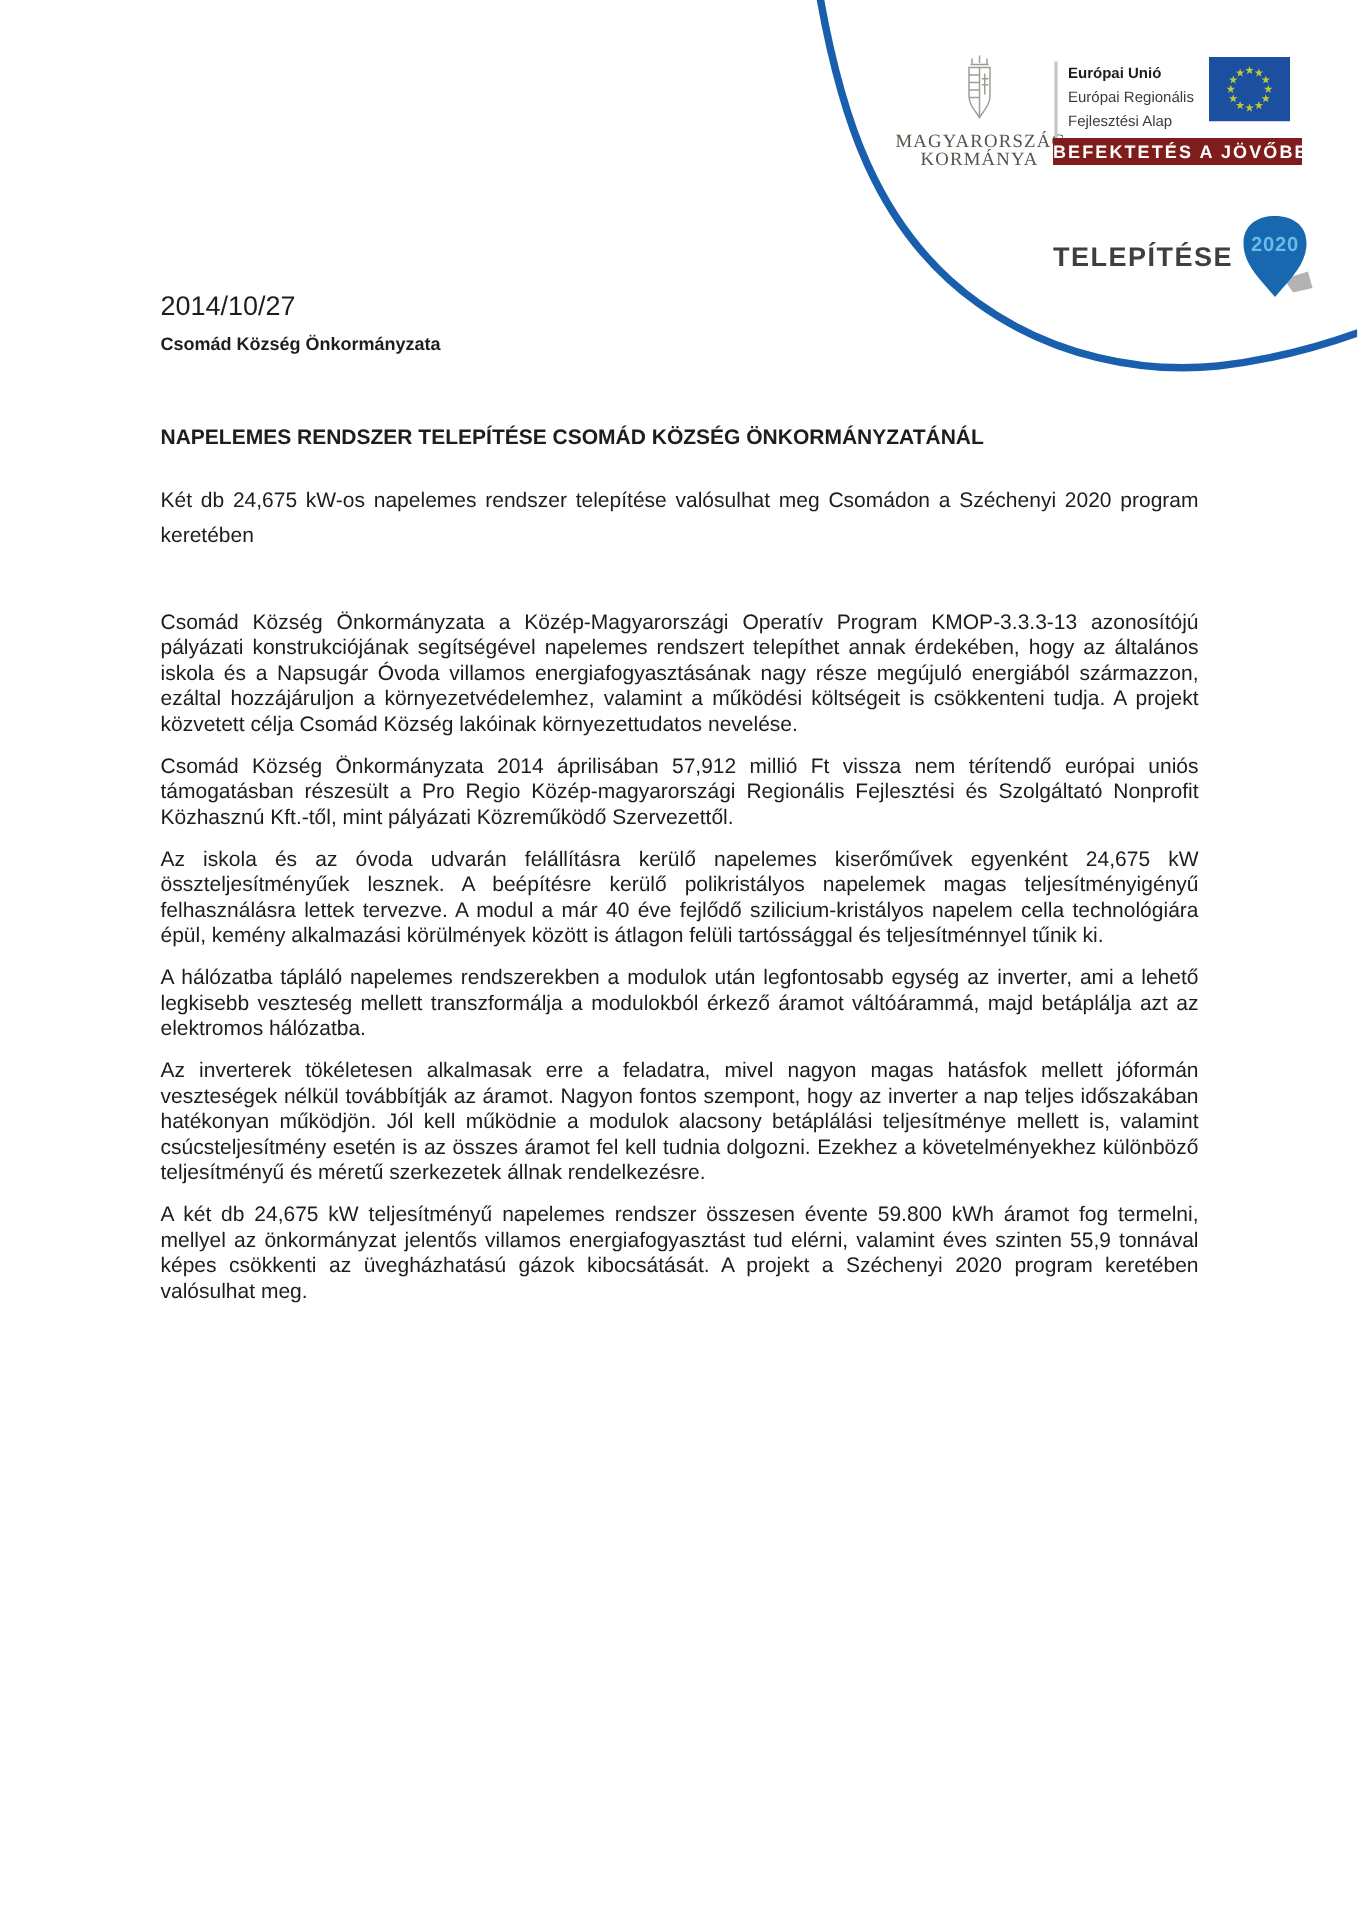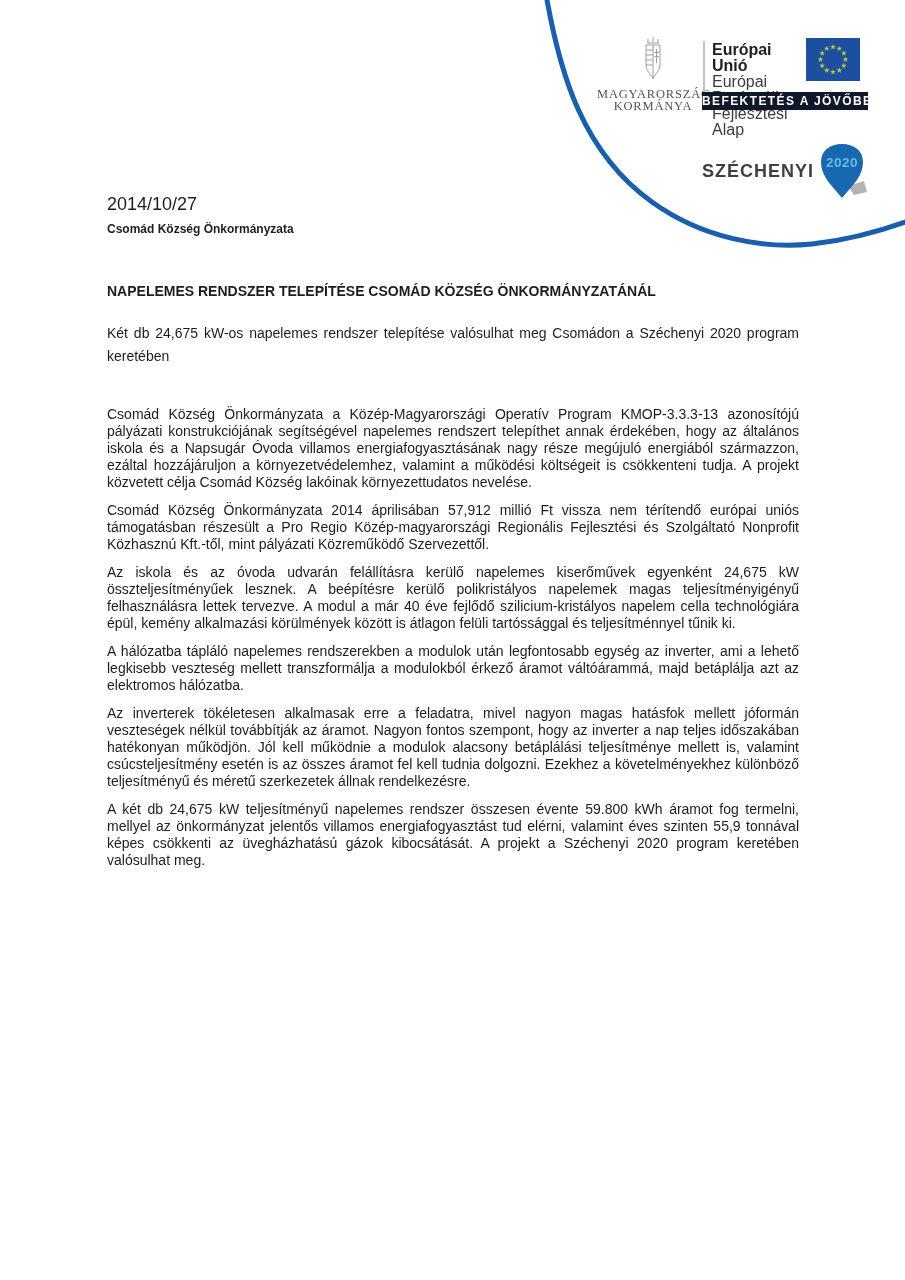--- a/index.html
+++ b/index.html
@@ -24,26 +24,26 @@
     font-family: "Liberation Serif", serif;
     color: #57534b;
     font-size: 12.5px;
     line-height: 12px;
     letter-spacing: 0.8px;
   }
 
   .logo-divider { position: absolute; left: 703px; top: 41px; width: 2px; height: 64px; background: #c3c3c3; }
 
   
-  .eu-text { position: absolute; left: 712px; top: 42px; width: 92px; font-size: 16px; line-height: 16px; color: #3c3c3b; }
+  .eu-text { position: absolute; left: 712px; top: 42px; width: 92px; font-size: 10px; line-height: 16px; color: #3c3c3b; }
   .eu-text .eu-line1 { font-weight: bold; color: #1d1d1b; }
   .eu-flag { position: absolute; left: 806px; top: 38px; }
   .banner {
     position: absolute; left: 702px; top: 92px; width: 166px; height: 18px;
-    background: #0f172a; color: #ffffff;
+    background: #7f1d1d; color: #ffffff;
     font-weight: bold; font-size: 12px; letter-spacing: 1.4px;
     text-align: center; line-height: 18px; white-space: nowrap;
   }
 
   
   .szechenyi { position: absolute; left: 702px; top: 142px; display: flex; align-items: center; }
   .sz-word {
     font-weight: bold; font-size: 18px; letter-spacing: 1px;
     color: #3f3f3e; margin-right: 4px; line-height: 56px;
   }
@@ -108,21 +108,21 @@
     <use href="#star" x="20.75" y="32.33"></use>
     <use href="#star" x="16.17" y="27.75"></use>
     <use href="#star" x="14.5" y="21.5"></use>
     <use href="#star" x="16.17" y="15.25"></use>
     <use href="#star" x="20.75" y="10.67"></use>
   </svg>
 
   <div class="banner">BEFEKTETÉS A JÖVŐBE</div>
 
   <div class="szechenyi">
-    <span class="sz-word">SZÉCHENYI</span>
+    <span class="sz-word">TELEPÍTÉSE</span>
     <svg class="sz-pin" width="52" height="58" viewBox="0 0 52 58">
       <path d="M30,44 L46,39 L49,50 L36,53 Z" fill="#b3b3b3"></path>
       <path d="M24,56 C13,43 3,34 3,20 C3,8.5 12,2 24,2 C36,2 45,8.5 45,20 C45,34 35,43 24,56 Z" fill="#1768af"></path>
       <text x="24" y="25" text-anchor="middle" font-family="Liberation Sans, sans-serif" font-size="13.5" font-weight="bold" letter-spacing="0.5" fill="#66bbe8">2020</text>
     </svg>
   </div>
 
   <div class="doc">
     <div class="doc-date">2014/10/27</div>
     <div class="doc-org">Csomád Község Önkormányzata</div>

